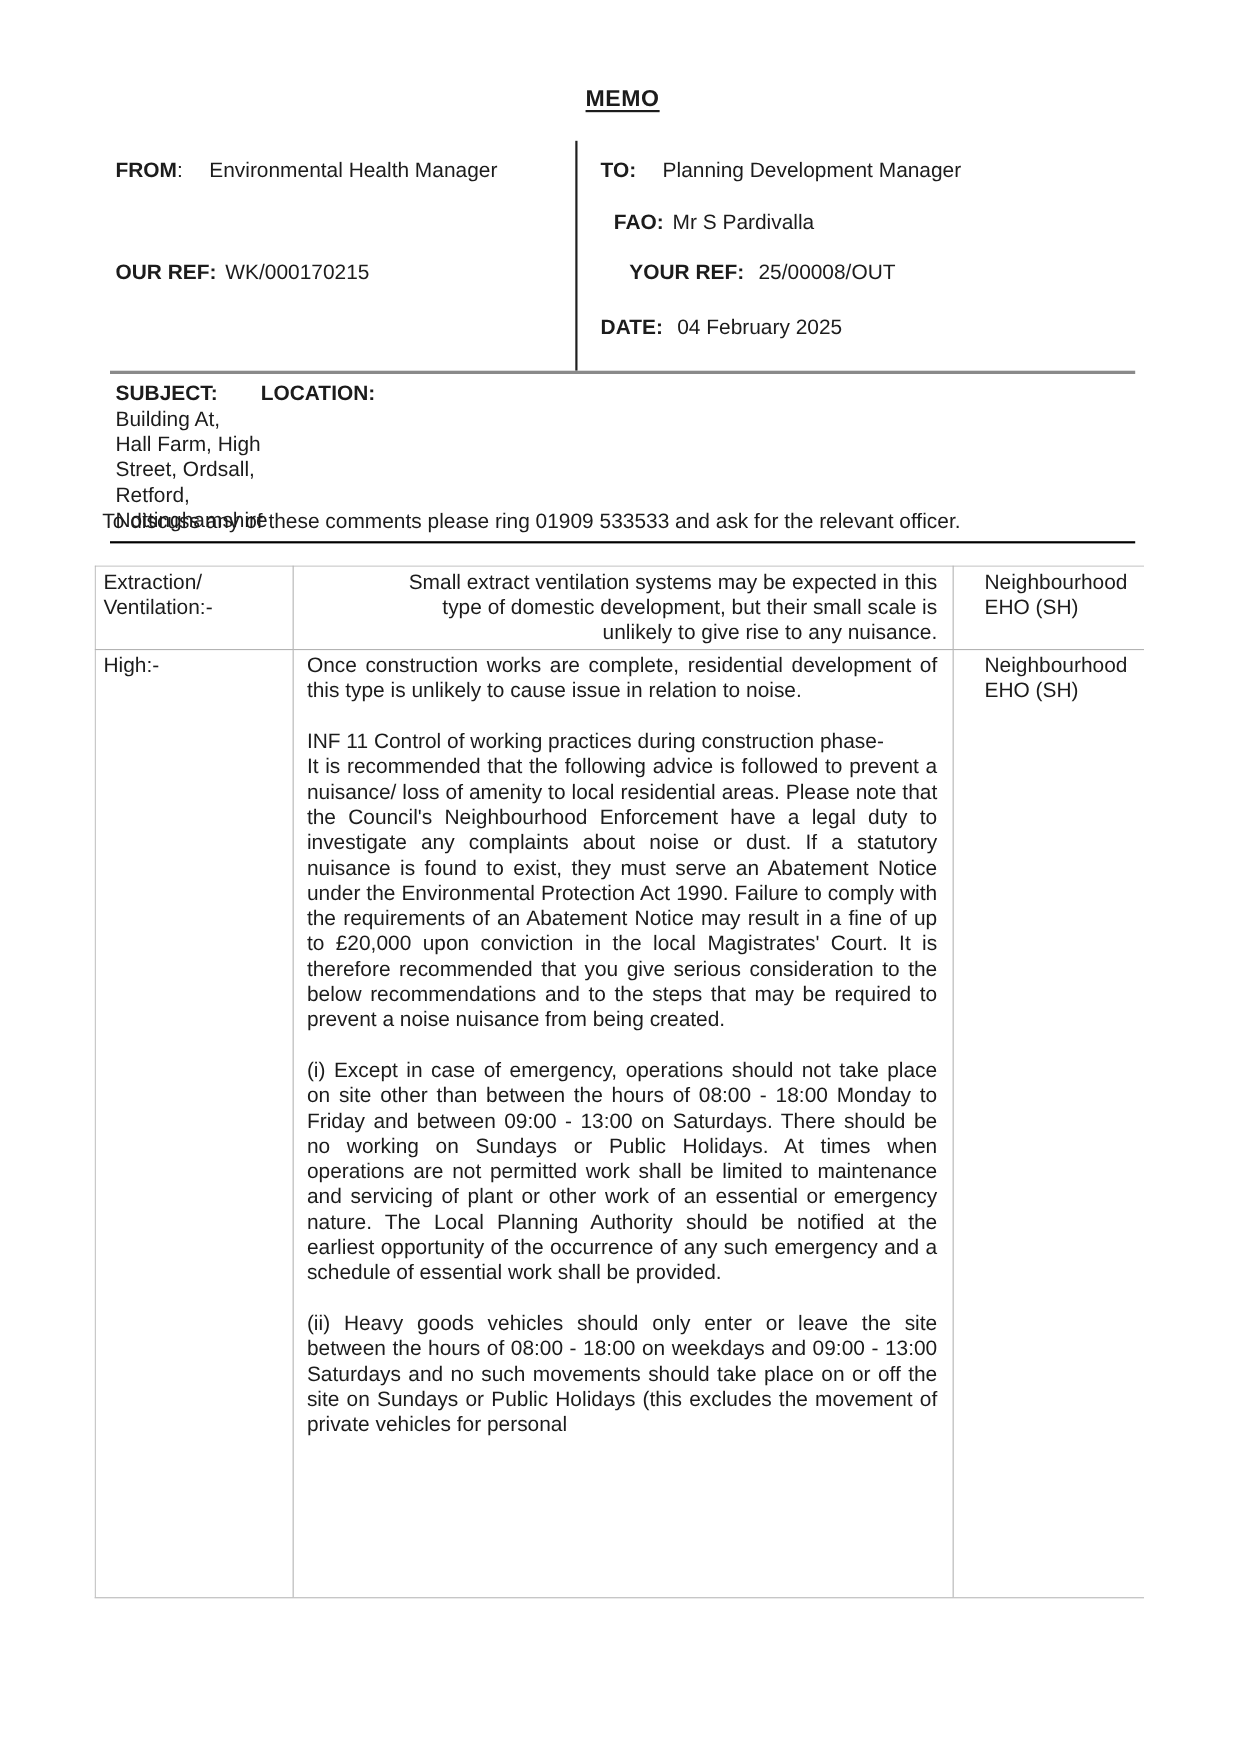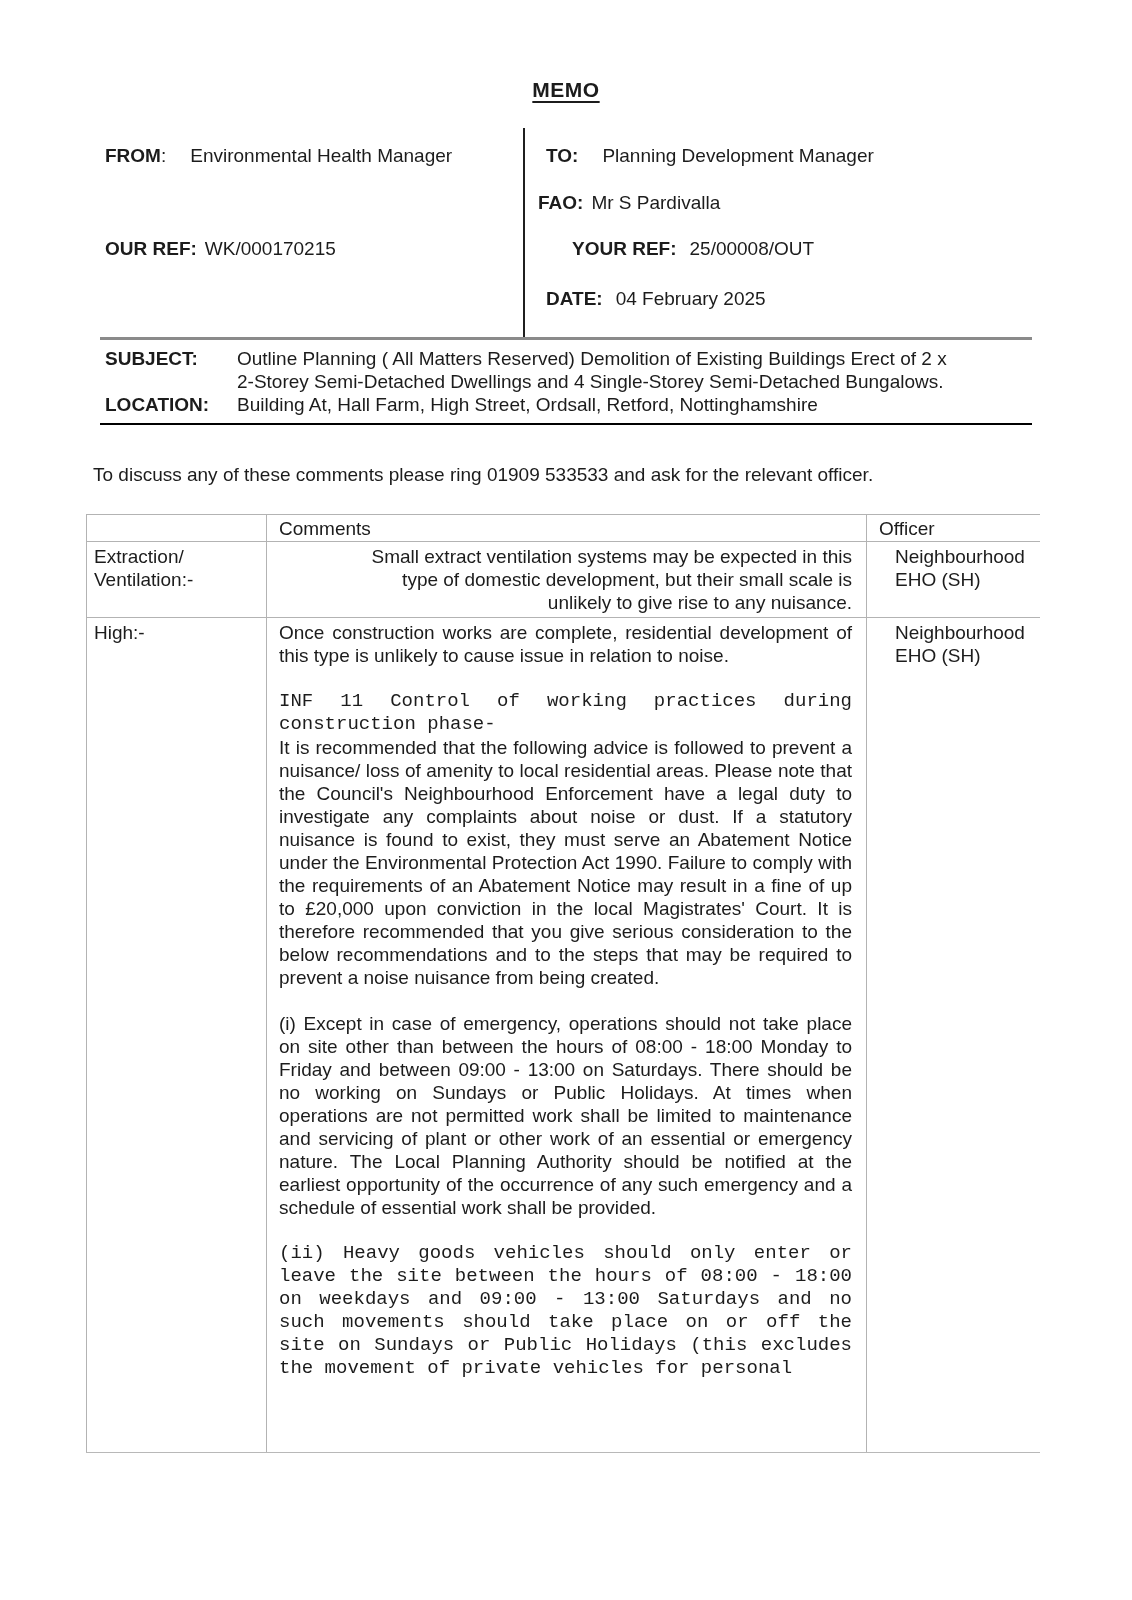--- a/index.html
+++ b/index.html
@@ -68,21 +68,21 @@
   col.c2{width:600px;}
   col.c3{width:174px;}
   th.hc{padding:2px 12px 1px 12px;font-weight:bold;height:21px;}
   td.topic{padding:3px 6px 3px 7px;}
   td.comm{padding:3px 14px 3px 12px;}
   td.offc{padding:3px 6px 3px 28px;}
   td.comm p{
     margin:0 0 23px 0;
     text-align:justify;
   }
-  td.comm p.no-bottom{margin-bottom:0;font-family:Liberation Mono, monospace;}
+  td.comm p.no-bottom{margin-bottom:0;}
   td.comm p.plain{text-align:right;margin:0;}
   .tall-row td{height:900px;}
 </style>
 </head>
 <body>
 
 <div class="page">
 
   <div class="pos memo-title">MEMO</div>
 
@@ -91,55 +91,48 @@
   </div>
   <div class="pos hdr-row" style="left:105px;top:237px;">
     <span class="b">OUR REF:</span><span class="val-gap-sm">WK/000170215</span>
   </div>
 
   <div class="pos v-divider"></div>
 
   <div class="pos hdr-row" style="left:546px;top:144px;">
     <span class="b">TO:</span><span class="val-gap-lg">Planning Development Manager</span>
   </div>
-  <div class="pos hdr-row" style="left:538px;top:191px;">
+  <div class="pos hdr-row" style="left:558px;top:191px;">
     <span class="b">FAO:</span><span class="val-gap-sm">Mr S Pardivalla</span>
   </div>
   <div class="pos hdr-row" style="left:546px;top:237px;margin-left:26px;">
     <span class="b">YOUR REF:</span><span class="val-gap-md">25/00008/OUT</span>
   </div>
   <div class="pos hdr-row" style="left:546px;top:287px;">
     <span class="b">DATE:</span><span class="val-gap-md">04 February 2025</span>
   </div>
 
   <div class="pos subject-block">
     <div class="subj-grid">
       <div class="lbl">SUBJECT:</div>
-      <div class="pre">Outline Planning ( All Matters Reserved) Demolition of Existing Buildings Erect of 2 x
-2-Storey Semi-Detached Dwellings and 4 Single-Storey Semi-Detached Bungalows.</div>
       <div class="lbl">LOCATION:</div>
       <div>Building At, Hall Farm, High Street, Ordsall, Retford, Nottinghamshire</div>
     </div>
   </div>
 
   <div class="pos intro" style="top:463px;">To discuss any of these comments please ring 01909 533533 and ask for the relevant officer.</div>
 
   <div class="pos table-wrap">
     <table class="comments">
       <colgroup>
           <col class="c1">
           <col class="c2">
           <col class="c3">
         </colgroup>
       <tbody>
-          <tr>
-        <th class="hc"></th>
-        <th class="hc">Comments</th>
-        <th class="hc">Officer</th>
-      </tr>
       <tr>
         <td class="topic pre">Extraction/ Ventilation:-</td>
         <td class="comm">
           <p class="plain pre">Small extract ventilation systems may be expected in this
 type of domestic development, but their small scale is
 unlikely to give rise to any nuisance.</p>
         </td>
         <td class="offc">Neighbourhood EHO (SH)</td>
       </tr>
       <tr class="tall-row">

